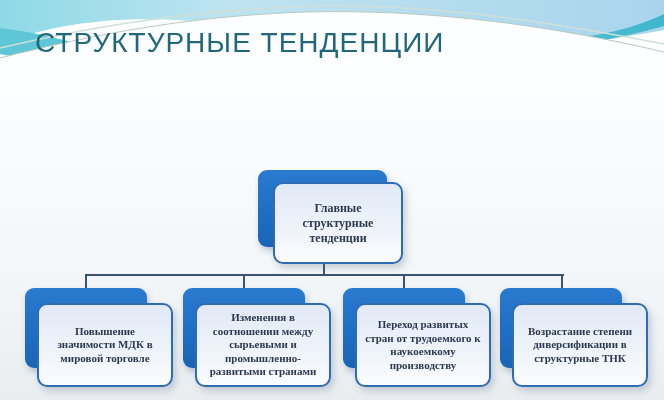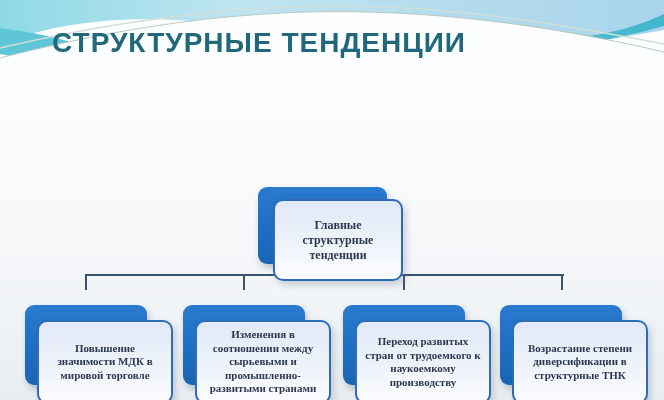--- a/index.html
+++ b/index.html
@@ -9,26 +9,26 @@
     background:#fff;
   }
   .slide{
     position:relative;width:664px;height:400px;overflow:hidden;
     background:linear-gradient(180deg,#ffffff 0%,#f8fafb 45%,#f1f4f6 78%,#e9edf0 100%);
   }
   
   .wave-header{position:absolute;left:0;top:0;width:664px;height:96px;pointer-events:none;}
   
   .title{
-    position:absolute;left:52px;top:24px;width:600px;
-    color:#21687a;font-size:28px;font-weight:bold;letter-spacing:1px;
+    position:absolute;left:35px;top:24px;width:600px;
+    color:#21687a;font-size:28px;font-weight:normal;letter-spacing:1px;
     line-height:38px;
   }
   
-  .node{position:absolute;margin-top:17px;}
+  .node{position:absolute;}
   .node-back{
     position:absolute;border-radius:9px;
     background:linear-gradient(180deg,#2a7ad0 0%,#1e6fc4 55%,#1a64b4 100%);
     box-shadow:2px 4px 6px rgba(90,110,140,.35);
   }
   .node-front{
     position:absolute;border-radius:10px;
     border:2px solid #2e6cb5;
     background:linear-gradient(180deg,#e2e9f6 0%,#eef3fa 55%,#fbfcfe 100%);
     box-shadow:3px 4px 7px rgba(100,115,140,.30);

